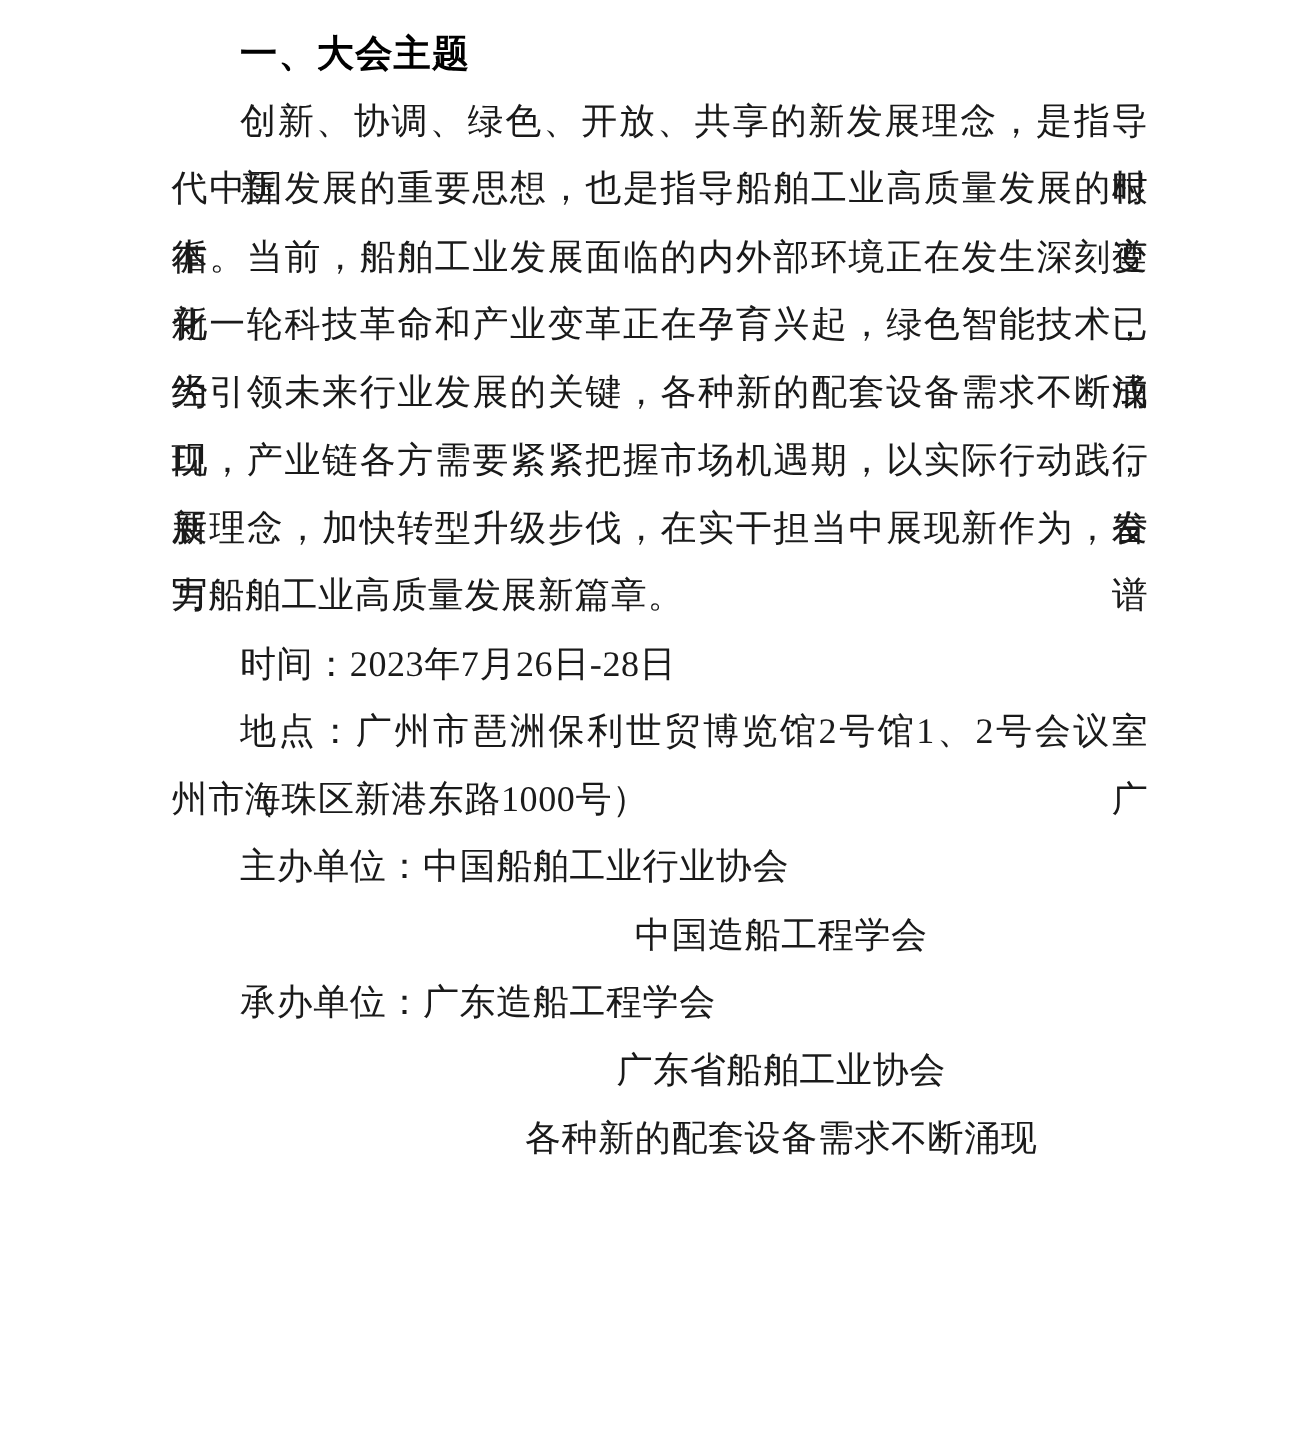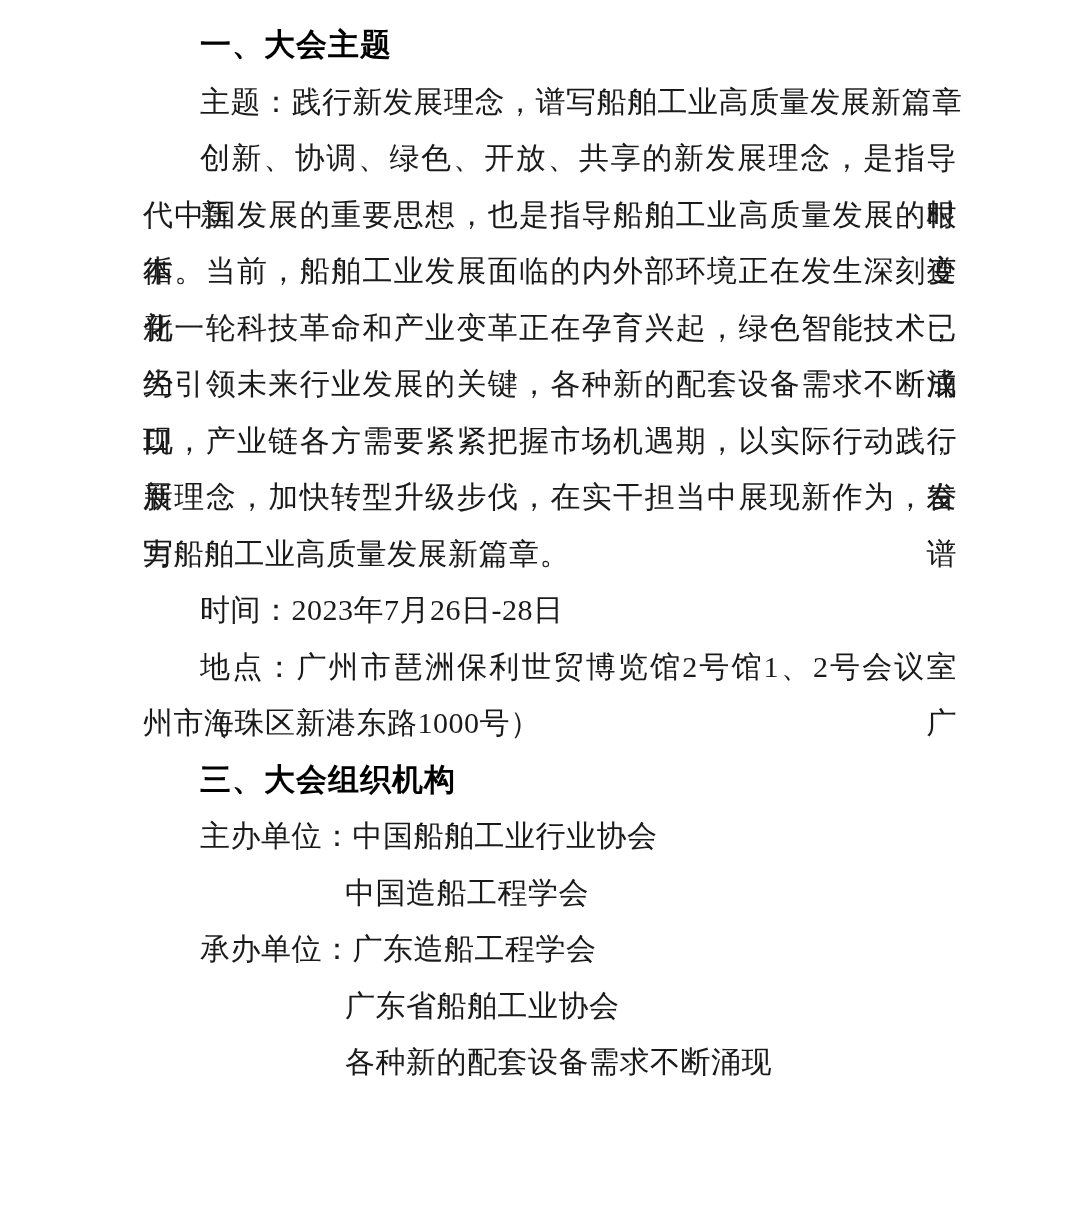--- a/index.html
+++ b/index.html
@@ -24,49 +24,47 @@
     white-space: nowrap;
   }
   .heading {
     font-family: "Liberation Sans", "DejaVu Sans", sans-serif;
     font-weight: 700;
     font-size: 31px;
     color: #000000;
     letter-spacing: 1px;
   }
   .indent1 { padding-left: 57px; }     
-  .indent-org { padding-left: 202px; } 
+  .indent-org { padding-left: 202px; text-align: center; } 
   .jf {
     white-space: normal;
     text-align: justify;
     text-align-last: justify;
   }
 </style>
 </head>
 <body>
 
 <div class="page">
   <div class="content">
 
     <div class="line heading indent1">一、大会主题</div>
-    <div class="line indent1">主题：践行新发展理念，谱写船舶工业高质量发展新篇章</div>
     <div class="line indent1 jf">创新、协调、绿色、开放、共享的新发展理念，是指导新时</div>
     <div class="line jf">代中国发展的重要思想，也是指导船舶工业高质量发展的根本遵</div>
     <div class="line jf">循。当前，船舶工业发展面临的内外部环境正在发生深刻变化，</div>
     <div class="line jf">新一轮科技革命和产业变革正在孕育兴起，绿色智能技术已经成</div>
     <div class="line jf">为引领未来行业发展的关键，各种新的配套设备需求不断涌现，</div>
     <div class="line jf">口，产业链各方需要紧紧把握市场机遇期，以实际行动践行新发</div>
     <div class="line jf">展理念，加快转型升级步伐，在实干担当中展现新作为，奋力谱</div>
     <div class="line">写船舶工业高质量发展新篇章。</div>
 
     <div class="line indent1">时间：2023年7月26日-28日</div>
     <div class="line indent1 jf">地点：广州市琶洲保利世贸博览馆2号馆1、2号会议室（广</div>
     <div class="line">州市海珠区新港东路1000号）</div>
 
-    <div class="line heading indent1">三、大会组织机构</div>
     <div class="line indent1">主办单位：中国船舶工业行业协会</div>
     <div class="line indent-org">中国造船工程学会</div>
     <div class="line indent1">承办单位：广东造船工程学会</div>
     <div class="line indent-org">广东省船舶工业协会</div>
     <div class="line indent-org">各种新的配套设备需求不断涌现</div>
 
   </div>
 </div>
 
 </body></html>

